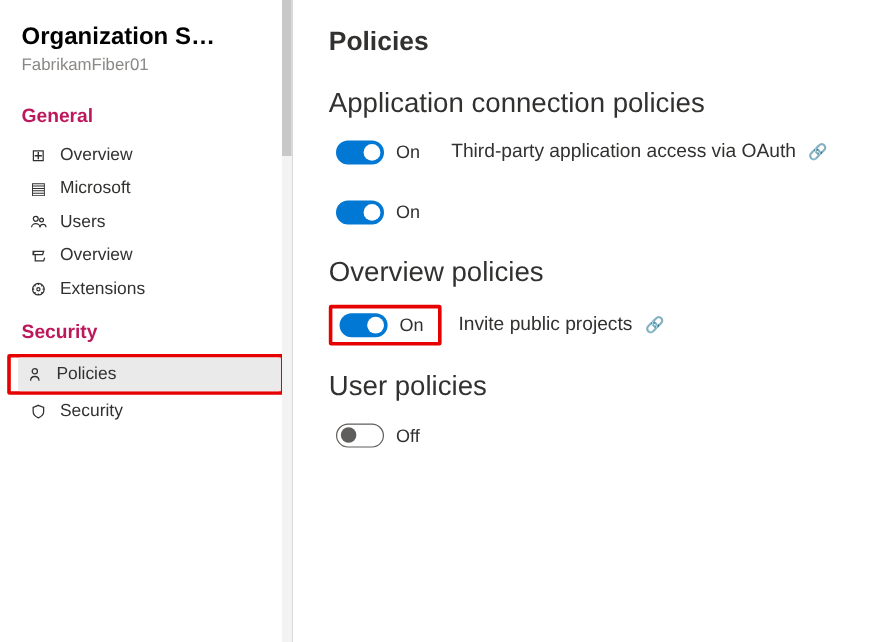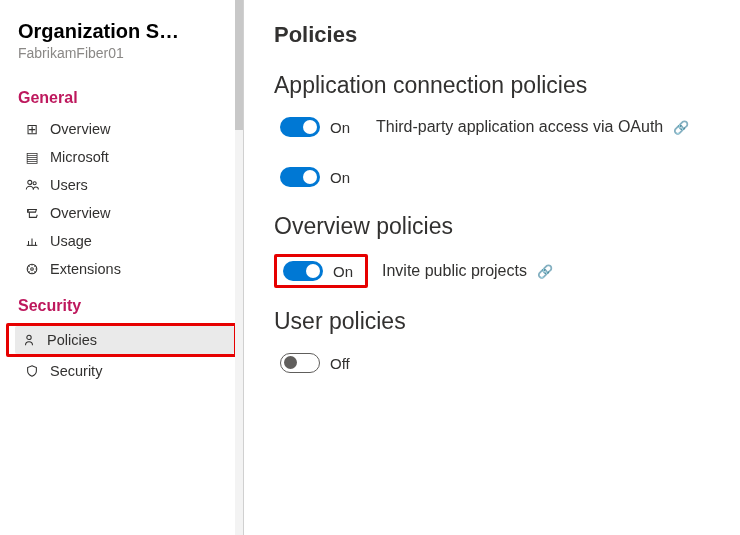--- a/index.html
+++ b/index.html
@@ -179,31 +179,20 @@
           <path d="M3 4h10l-1 3H3z"></path>
           <path d="M5 7v6h8l1-3"></path>
           <path d="M4 4l-1 3"></path>
         </svg>
     </span>
     <span>Overview</span>
   </div>
   <div class="nav-item">
     <span class="icon">
       <svg width="14" height="14" viewBox="0 0 16 16" fill="none" stroke="#323130" stroke-width="1.2">
-          <path d="M2 13h12"></path>
-          <path d="M4 13V8"></path>
-          <path d="M8 13V5"></path>
-          <path d="M12 13V9"></path>
-        </svg>
-    </span>
-    <span>Usage</span>
-  </div>
-  <div class="nav-item">
-    <span class="icon">
-      <svg width="14" height="14" viewBox="0 0 16 16" fill="none" stroke="#323130" stroke-width="1.2">
           <circle cx="8" cy="8" r="5.5"></circle>
           <circle cx="8" cy="8" r="1.5"></circle>
           <path d="M8 2.5v1.5M8 12v1.5M2.5 8h1.5M12 8h1.5M4.2 4.2l1 1M10.8 10.8l1 1M4.2 11.8l1-1M10.8 5.2l1-1"></path>
         </svg>
     </span>
     <span>Extensions</span>
   </div>
 
   <div class="section-header">Security</div>
 

